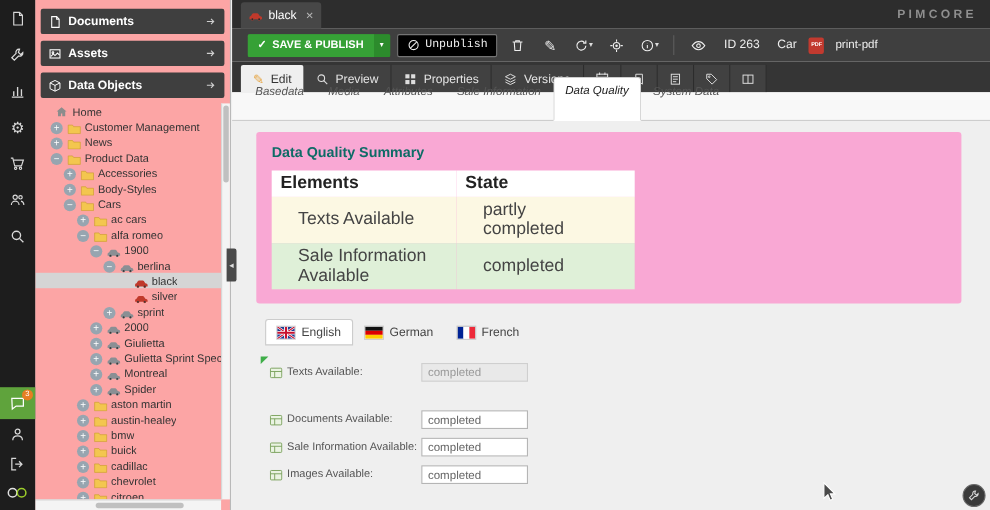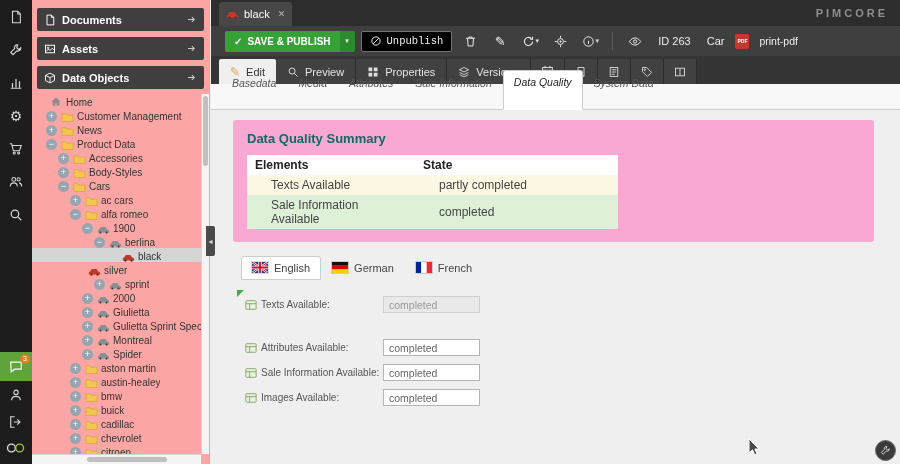--- a/index.html
+++ b/index.html
@@ -65,29 +65,29 @@
   .pencil-orange { color:#e6a23c; font-size:12px; }
 
   
   .content { position:absolute; top:84px; left:0; right:0; bottom:0; background:#efefef; }
   .subtabs { height:26px; background:#f8f8f8; border-bottom:1px solid #cdcdcd; display:flex; align-items:flex-end; padding-left:10px; }
   .stab { padding:5px 10px 21px; font-size:10.5px; color:#555; border:1px solid transparent; border-bottom:none; margin-bottom:-1px; cursor:pointer;font-style:italic; }
   .stab.active { background:#fff; border-color:#cdcdcd; border-radius:3px 3px 0 0; color:#222; border-bottom:1px solid #fff; }
 
   .summary { margin:10px 26px 0 22px; background:#f9a8d4; border-radius:3px; padding:11px 14px 13px; }
   .summary h2 { color:#0e6b66; font-size:13px; margin:0 0 9px; font-weight:bold; }
-  .sumtable { border-collapse:collapse; width:371px; font-size:12px; }
+  .sumtable { border-collapse:collapse; width:330px; font-size:16px; }
   .sumtable th { background:#fff; text-align:left; font-weight:bold; padding:3px 8px; color:#222; }
   .sumtable th:first-child { width:168px; }
   .sumtable td { padding:3px 24px; color:#444; }
   tr.warn td { background:#fcf8e3; }
   tr.ok td { background:#dff0d8; }
 
   .langs { display:flex; margin:14px 0 0 30px; }
-  .lang { display:flex; align-items:flex-start; gap:6px; padding:5px 10px; font-size:11px; color:#444; border:1px solid transparent; cursor:pointer; }
+  .lang { display:flex; align-items:flex-end; gap:6px; padding:5px 10px; font-size:11px; color:#444; border:1px solid transparent; cursor:pointer; }
   .lang.active { background:#fff; border-color:#ccc; border-radius:3px 3px 0 0; }
   .flag svg { box-shadow:0 0 0 1px rgba(0,0,0,.15); }
 
   .fields { margin:12px 0 0 34px; }
   .frow { position:relative; display:flex; align-items:center; height:25px; }
   .frow.first { margin-bottom:18px; }
   .ficon { width:16px; flex:none; }
   .frow label { width:122px; font-size:10px; color:#555; white-space:nowrap; }
   .frow input { width:97px; height:17px; border:1px solid #b5b5b5; font-size:10.5px; color:#666; padding:0 5px; background:#fff; font-family:"Liberation Sans", sans-serif; }
   .frow input.disabled { background:#e9e9e9; color:#999; border-color:#cfcfcf; }
@@ -309,21 +309,21 @@
           <span class="tog"></span>
           <span class="ticon">
             <svg width="13" height="9" viewBox="0 0 16 10">
               <path d="M1 7c0-1 .4-1.8 1.6-2L4.2 2.6C4.5 2.2 4.9 2 5.4 2h4.2c.5 0 .9.2 1.2.6L12.4 5c1.2.2 2.6.6 2.6 2v1.6h-1.6a1.6 1.6 0 0 1-3.2 0H5.8a1.6 1.6 0 0 1-3.2 0H1z" fill="#c0392b"></path>
               <circle cx="4.2" cy="8.6" r="1.1" fill="#3a3a3a"></circle>
               <circle cx="11.8" cy="8.6" r="1.1" fill="#3a3a3a"></circle>
             </svg>
           </span>
           <span class="tlabel">black</span>
         </div>
-        <div class="trow" style="padding-left: 40px;">
+        <div class="trow" style="padding-left: 74px;">
           <span class="tog"></span>
           <span class="ticon">
             <svg width="13" height="9" viewBox="0 0 16 10">
               <path d="M1 7c0-1 .4-1.8 1.6-2L4.2 2.6C4.5 2.2 4.9 2 5.4 2h4.2c.5 0 .9.2 1.2.6L12.4 5c1.2.2 2.6.6 2.6 2v1.6h-1.6a1.6 1.6 0 0 1-3.2 0H5.8a1.6 1.6 0 0 1-3.2 0H1z" fill="#c0392b"></path>
               <circle cx="4.2" cy="8.6" r="1.1" fill="#3a3a3a"></circle>
               <circle cx="11.8" cy="8.6" r="1.1" fill="#3a3a3a"></circle>
             </svg>
           </span>
           <span class="tlabel">silver</span>
         </div>
@@ -678,21 +678,21 @@
             <label>Texts Available:</label>
             <input type="text" class="disabled" value="completed" style="">
           </div>
           <div class="frow">
             <span class="ficon">
               <svg width="12" height="12" viewBox="0 0 14 14">
                 <rect x="1" y="2" width="12" height="10" rx="1" fill="#eaf3e2" stroke="#7aa25c"></rect>
                 <path d="M1 5.5h12M5.5 5.5V12" stroke="#7aa25c" fill="none"></path>
               </svg>
             </span>
-            <label>Attributes Available:</label>
+            <label>Documents Available:</label>
             <input type="text" value="completed" style="">
           </div>
           <div class="frow">
             <span class="ficon">
               <svg width="12" height="12" viewBox="0 0 14 14">
                 <rect x="1" y="2" width="12" height="10" rx="1" fill="#eaf3e2" stroke="#7aa25c"></rect>
                 <path d="M1 5.5h12M5.5 5.5V12" stroke="#7aa25c" fill="none"></path>
               </svg>
             </span>
             <label>Sale Information Available:</label>

